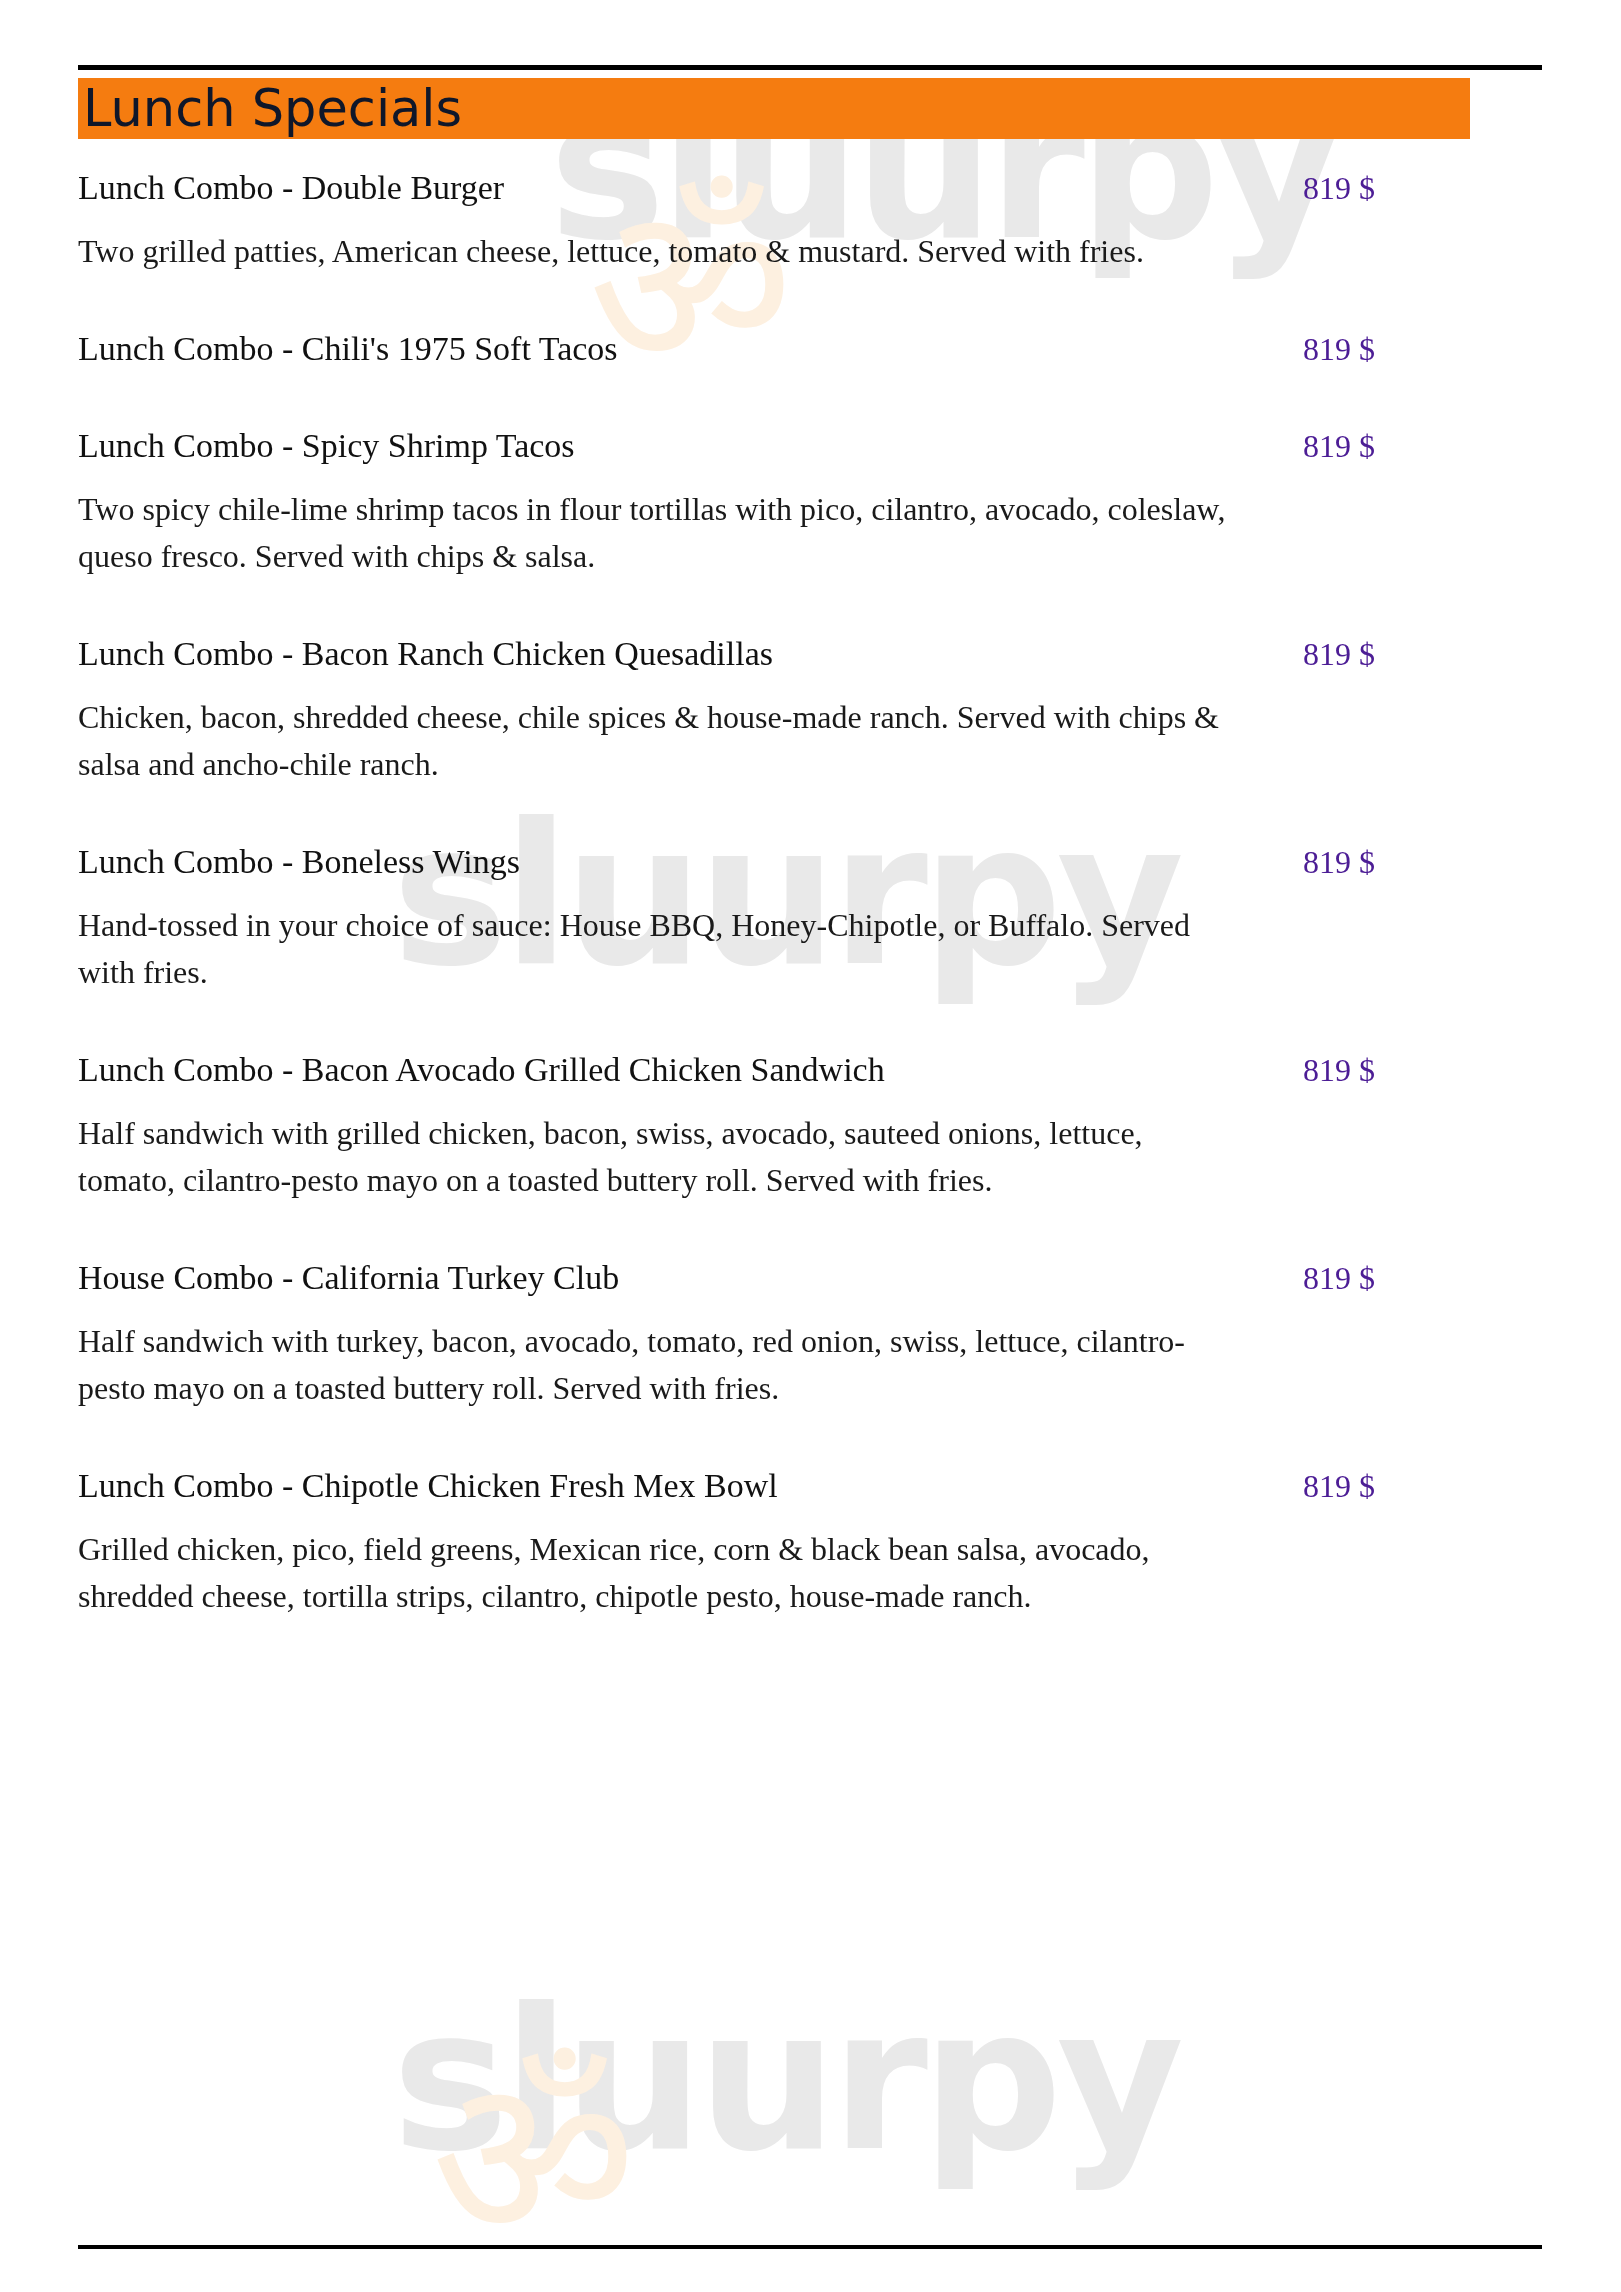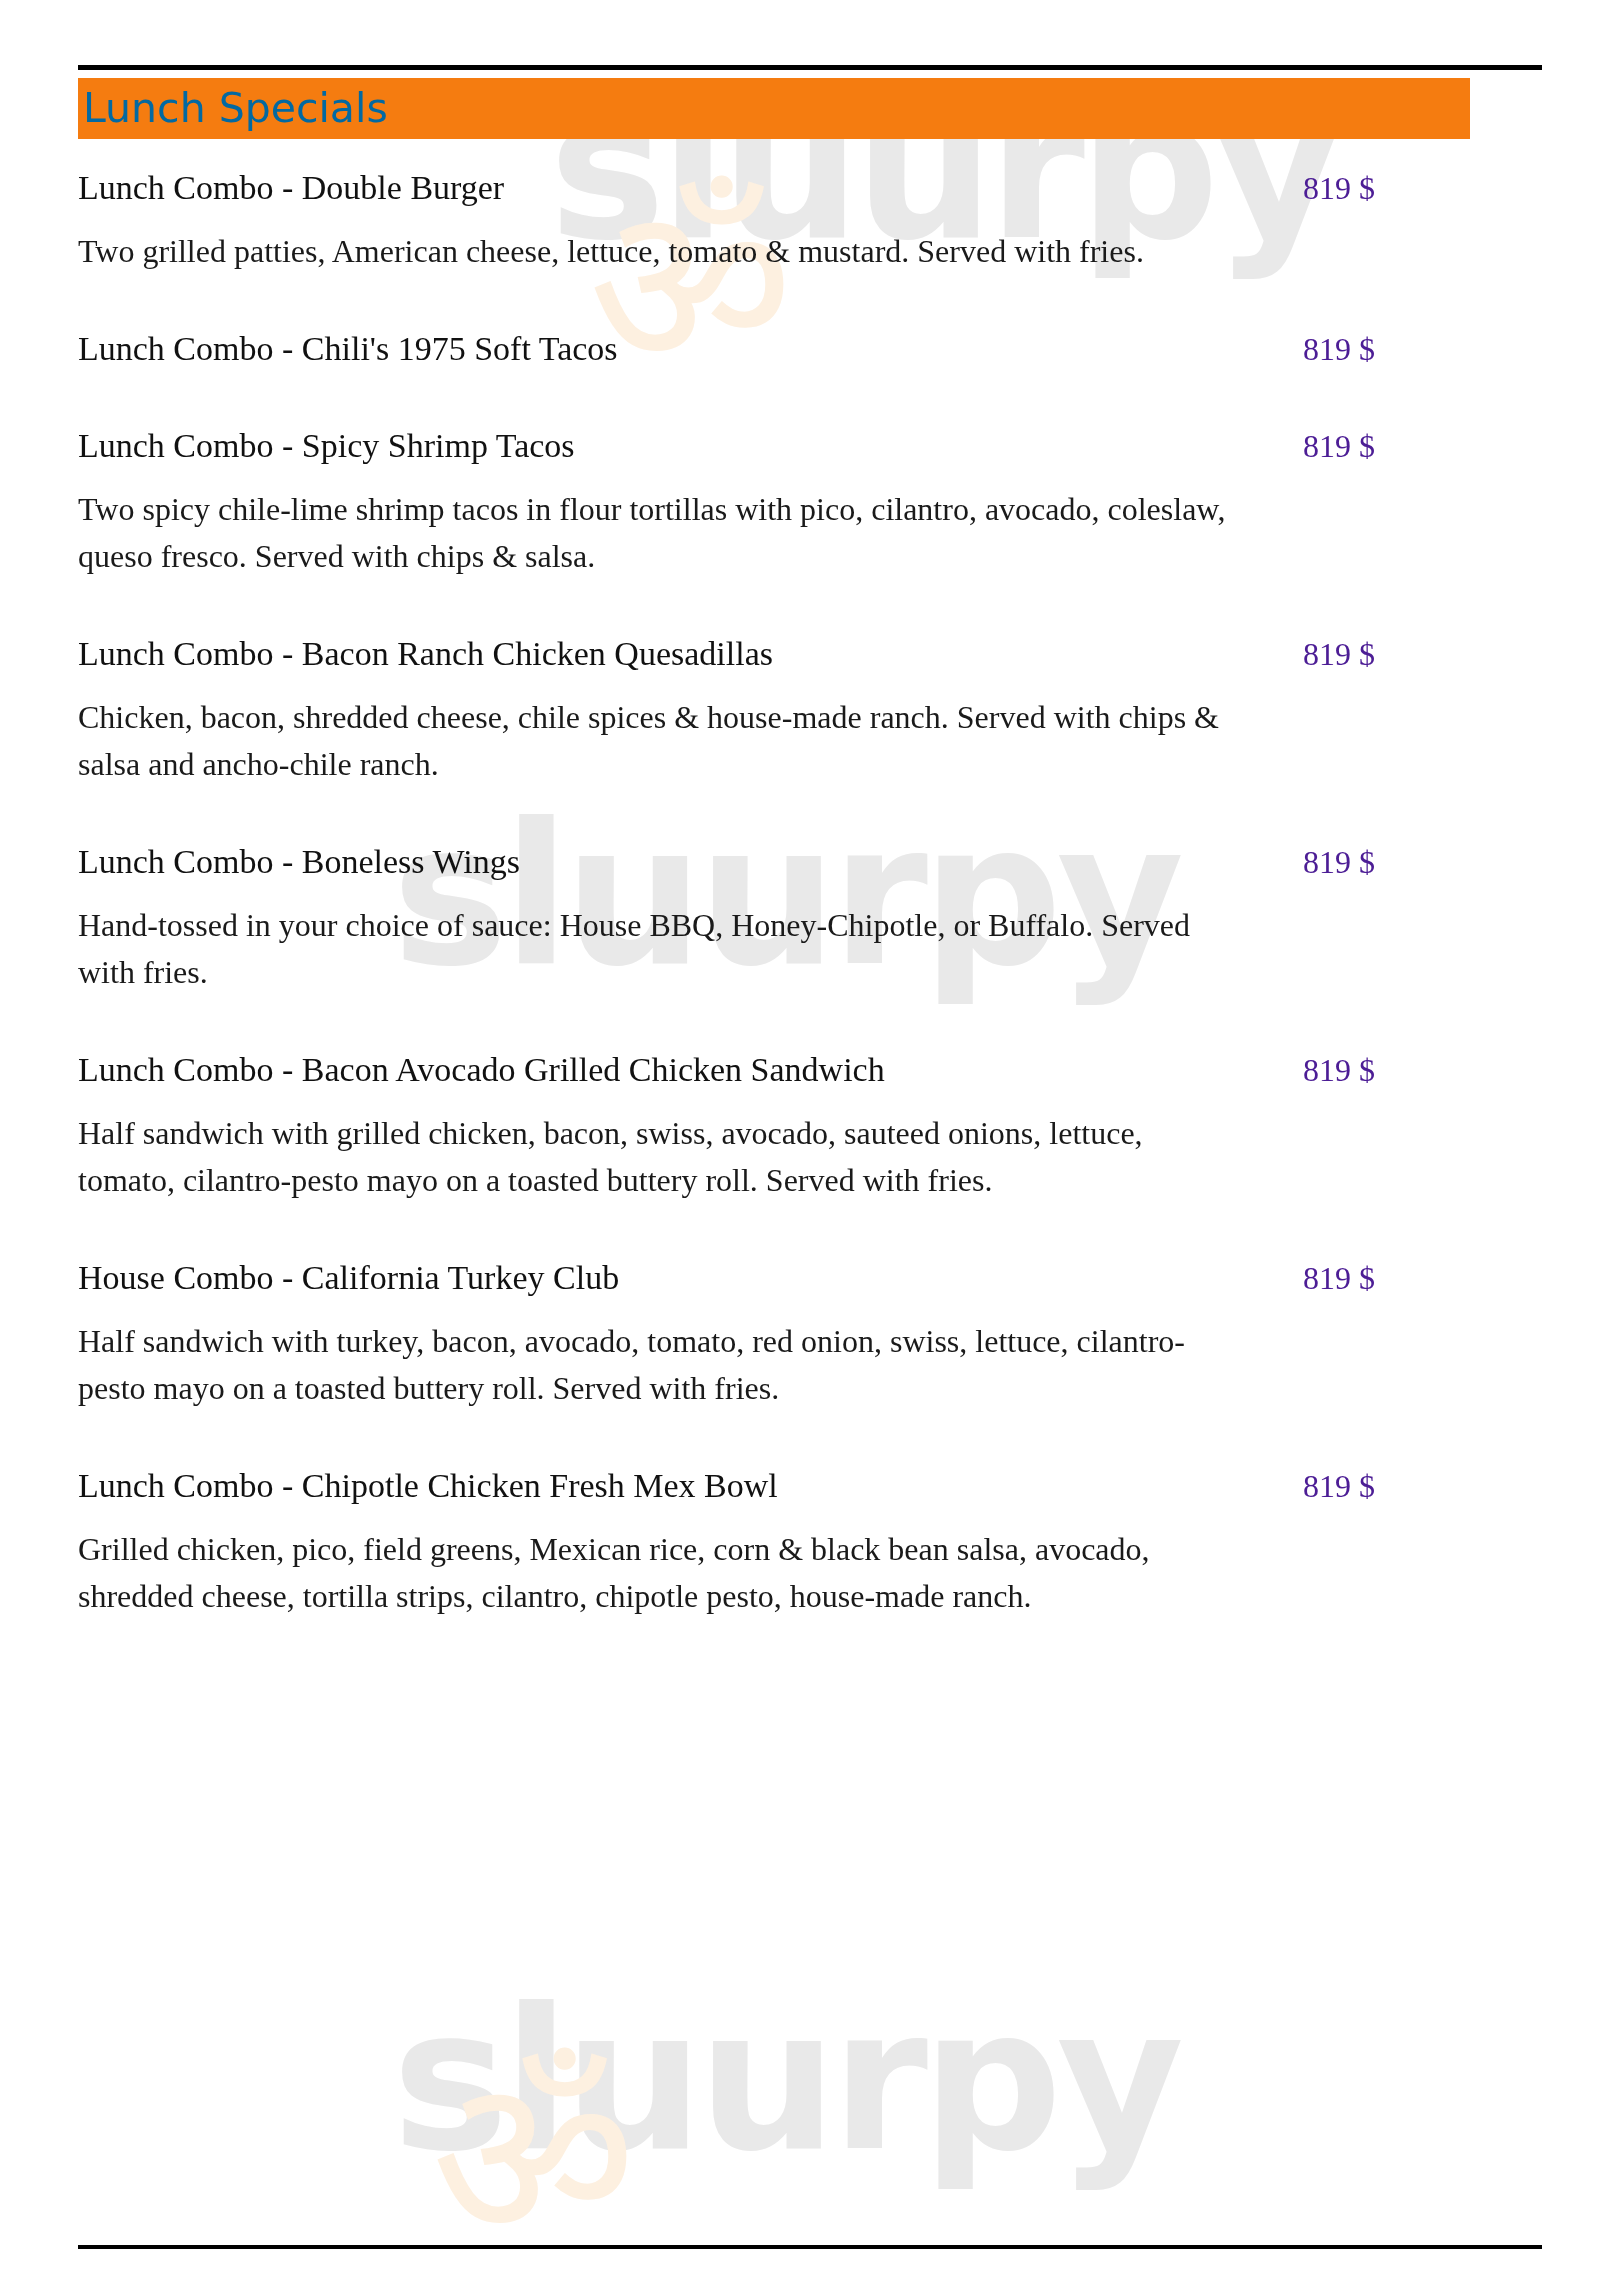--- a/index.html
+++ b/index.html
@@ -94,23 +94,23 @@
     width: 1392px;
     height: 61px;
     background: #f57c10;
     z-index: 2;
   }
   .section-title {
     position: absolute;
     left: 83px;
     top: 78px;
     font-family: "DejaVu Sans", sans-serif;
-    font-size: 41px;
+    font-size: 51px;
     line-height: 61px;
-    color: #0369a1;
+    color: #0f172a;
     z-index: 3;
     white-space: nowrap;
   }
 
   
   .items {
     position: absolute;
     left: 78px;
     top: 165px;
     width: 1392px;

